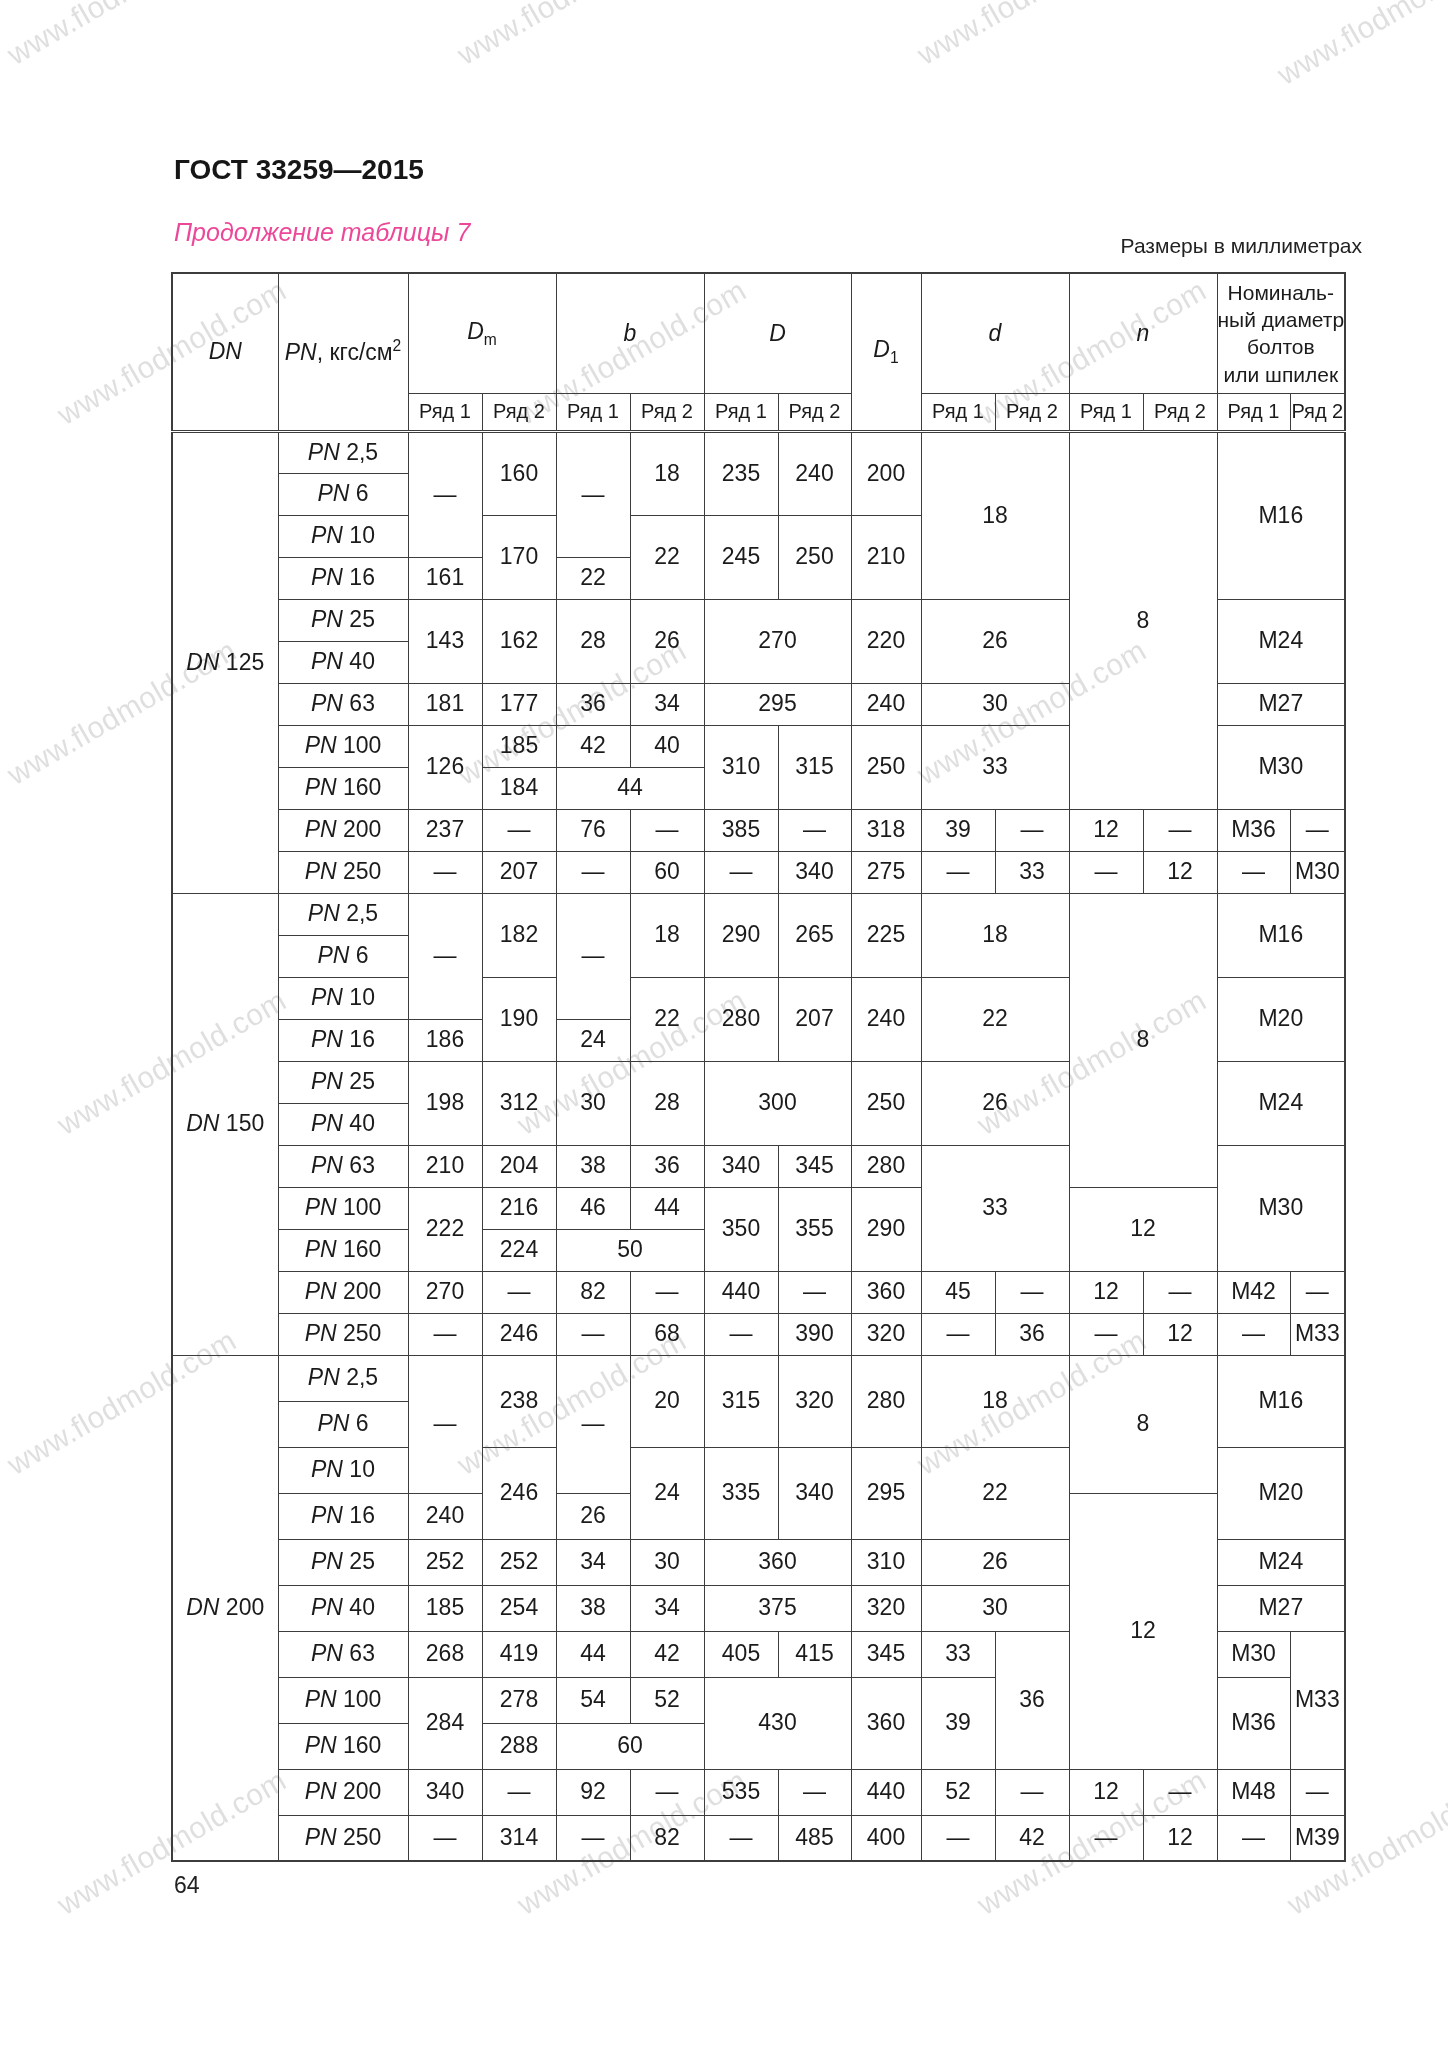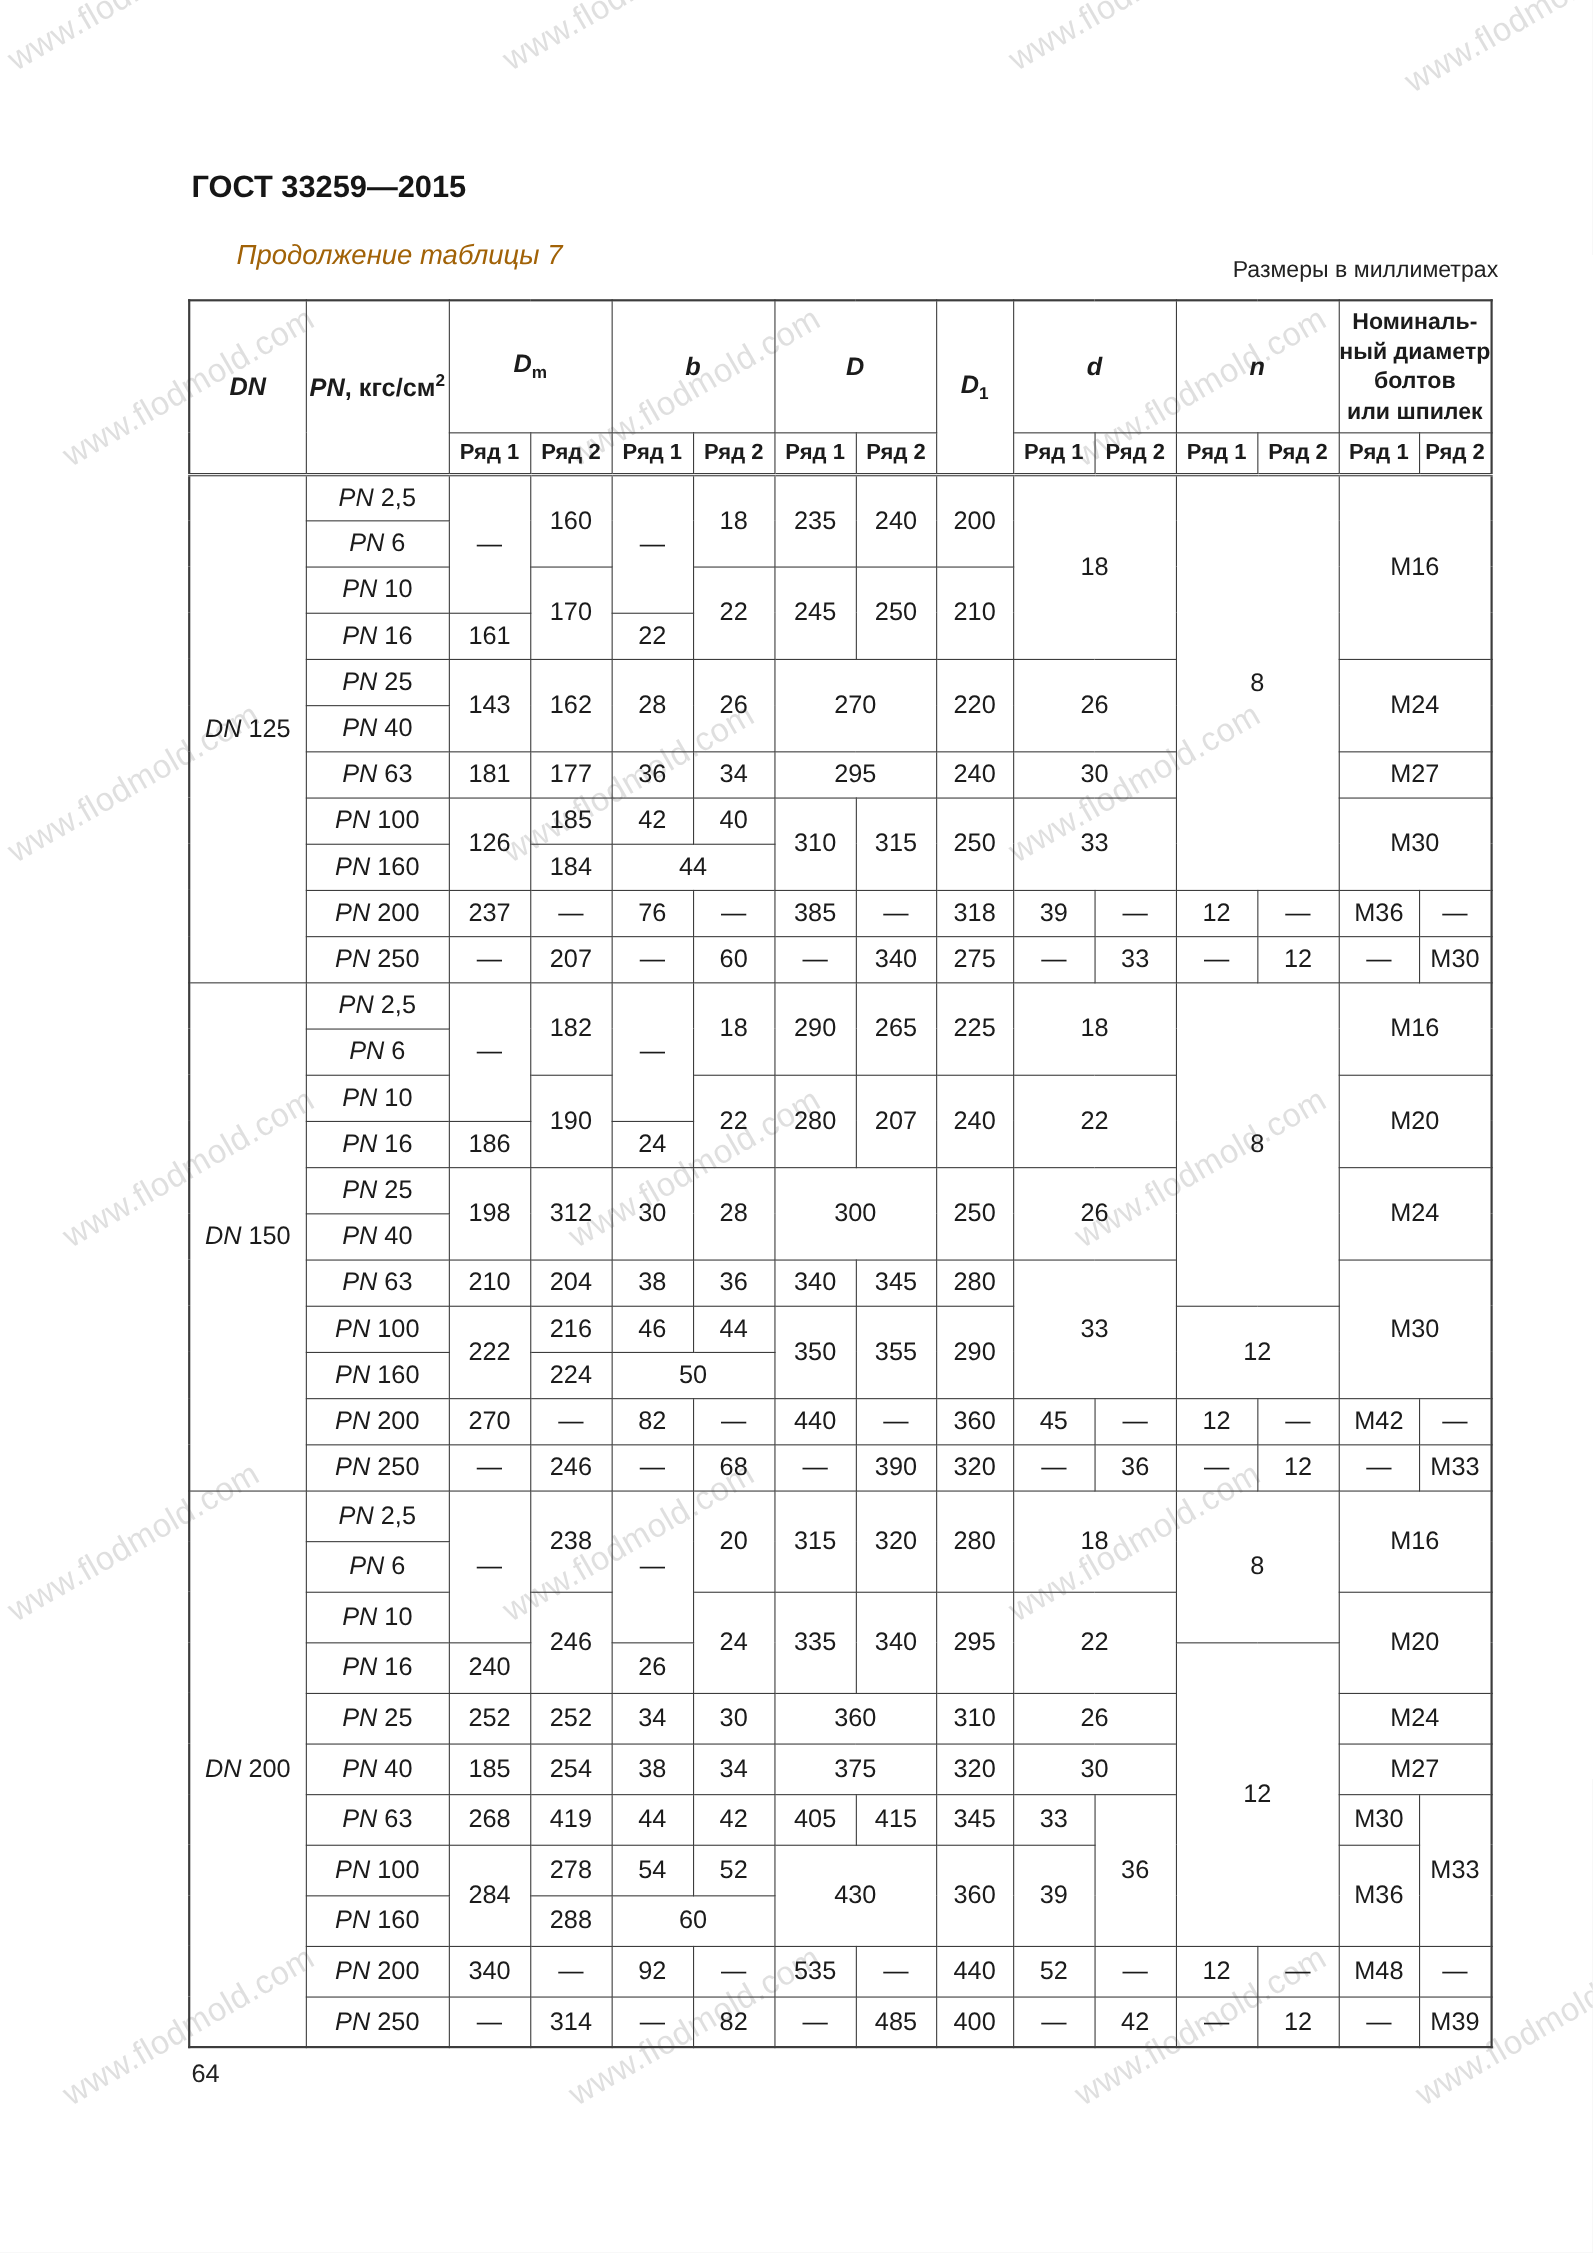--- a/index.html
+++ b/index.html
@@ -4,31 +4,31 @@
 <style>
   html,body{margin:0;padding:0;}
   body{font-family:"Liberation Sans", sans-serif; background:#e8e8e8;}
   .page{position:relative; width:1448px; height:2048px; background:#ffffff; overflow:hidden; margin:0 auto;}
 
   .wm{position:absolute; font-size:30px; letter-spacing:.5px; opacity:.55;
       transform:rotate(-30deg); transform-origin:left center; white-space:nowrap;
       pointer-events:none; user-select:none;}
 
   .page-title{position:absolute; left:174px; top:154px; font-size:28px; font-weight:bold; color:#161616;}
-  .table-caption{position:absolute; left:174px; top:218px; font-size:25px; font-style:italic; color:#a16207;margin-left:41px;}
+  .table-caption{position:absolute; left:174px; top:218px; font-size:25px; font-style:italic; color:#ec4899;}
   .units-note{position:absolute; right:86px; top:234px; font-size:21px; color:#222;}
   .page-number{position:absolute; left:174px; top:1872px; font-size:23px; color:#222;}
 
   table.gost{position:absolute; left:171px; top:272px; border-collapse:collapse; table-layout:fixed;
              border:2px solid #3d3d3d;}
   table.gost th, table.gost td{
       border:1px solid #3d3d3d; text-align:center; vertical-align:middle;
       font-size:23px; font-weight:normal; color:#1b1b1b; padding:0; line-height:1.18;
       white-space:nowrap; overflow:hidden;}
-  table.gost th{font-size:23px;font-weight:bold;}
+  table.gost th{font-size:23px;}
   table.gost th.ryad{font-size:20px;}
   table.gost th.wrap{font-size:21px; line-height:1.3; white-space:normal;}
   table.gost .hb{border-bottom:3px double #3d3d3d;}
   table.gost sub{font-size:68%; font-style:normal;}
   table.gost sup{font-size:68%; font-style:normal;}
   table.gost i{font-style:italic;}
   td.dn, td.pn{font-size:23px;}
   td.dash{font-size:23px;}
 </style>
 </head>

